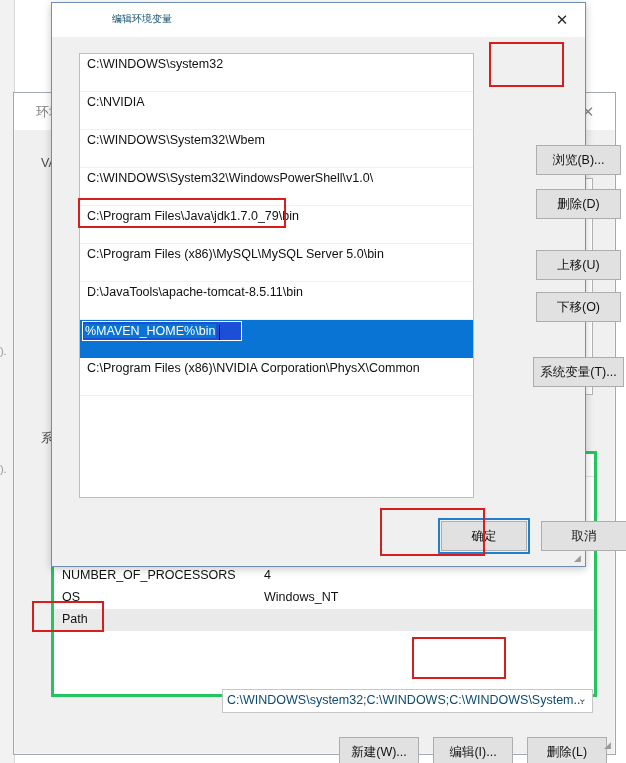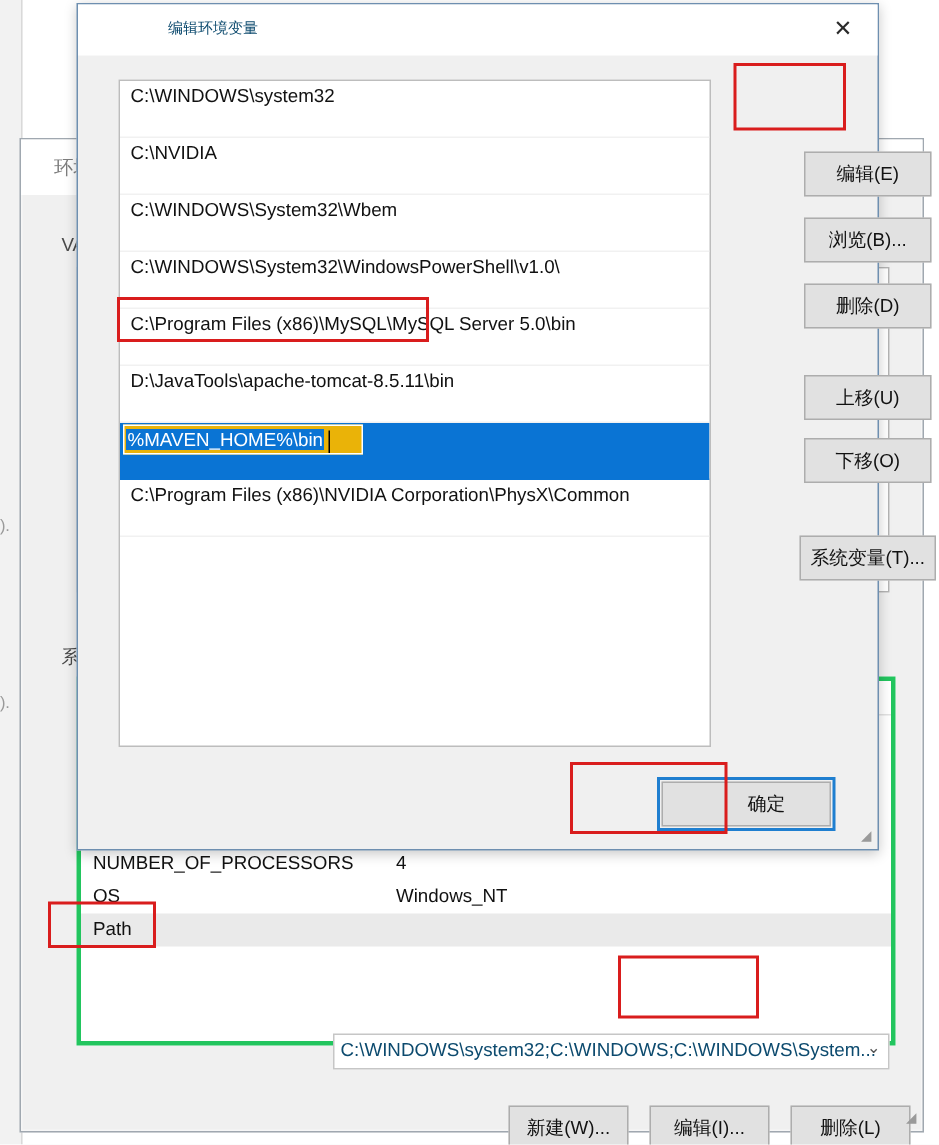--- a/index.html
+++ b/index.html
@@ -241,21 +241,21 @@
     left: 7px; top: 3px;
   }
   .path-row.editing-row {
     background: #0a74d4;
     border-bottom: 1px solid #0a74d4;
   }
   #inline-edit {
     position: absolute;
     left: 2px; top: 1px;
     width: 160px; height: 20px;
-    background: #eab308;
+    background: #1d4ed8;
     border: 1px solid #ffffff;
     box-sizing: border-box;
   }
   #inline-edit .sel-text {
     position: absolute;
     left: 1px; top: 2px;
     background: #0a74d4;
     color: #ffffff;
     font-size: 12.5px;
     padding: 0 1px;
@@ -276,21 +276,21 @@
   
   #dlg-btn-new       { left: 484px; top: 50px;  width: 83px; height: 28px; }
   #dlg-btn-edit      { left: 484px; top: 98px;  width: 83px; height: 28px; }
   #dlg-btn-browse    { left: 484px; top: 142px; width: 83px; height: 28px; }
   #dlg-btn-delete    { left: 484px; top: 186px; width: 83px; height: 28px; }
   #dlg-btn-moveup    { left: 484px; top: 247px; width: 83px; height: 28px; }
   #dlg-btn-movedown  { left: 484px; top: 289px; width: 83px; height: 28px; }
   #dlg-btn-edittext  { left: 481px; top: 354px; width: 89px; height: 28px; }
 
   #dlg-btn-ok {
-    left: 389px; top: 518px; width: 84px; height: 28px; padding-left: 27px;
+    left: 389px; top: 518px; width: 84px; height: 28px;
   }
   #dlg-btn-ok.focus-ring {
     outline: 2px solid #1f7fd0;
     outline-offset: 1px;
   }
   #dlg-btn-cancel { left: 489px; top: 518px; width: 84px; height: 28px; }
 
   #dlg-grip {
     position: absolute;
     right: 4px; bottom: 3px;
@@ -409,46 +409,49 @@
     <div class="path-row">
       <span class="txt">C:\NVIDIA</span>
     </div>
     <div class="path-row">
       <span class="txt">C:\WINDOWS\System32\Wbem</span>
     </div>
     <div class="path-row">
       <span class="txt">C:\WINDOWS\System32\WindowsPowerShell\v1.0\</span>
     </div>
     <div class="path-row">
+      <span class="txt">C:\Program Files\Java\jdk1.7.0_79\bin</span>
+    </div>
+    <div class="path-row">
       <span class="txt">C:\Program Files (x86)\MySQL\MySQL Server 5.0\bin</span>
     </div>
     <div class="path-row">
       <span class="txt">D:\JavaTools\apache-tomcat-8.5.11\bin</span>
     </div>
     <div class="path-row editing-row">
       <div id="inline-edit">
         <span class="sel-text">%MAVEN_HOME%\bin</span>
         <div id="inline-caret"></div>
       </div>
     </div>
     <div class="path-row">
       <span class="txt">C:\Program Files (x86)\NVIDIA Corporation\PhysX\Common</span>
     </div>
   </div>
 
   <div id="list-scrollbar"></div>
 
-  <div class="winbtn" id="dlg-btn-edit">编辑(E)</div>
   <div class="winbtn" id="dlg-btn-browse">浏览(B)...</div>
   <div class="winbtn" id="dlg-btn-delete">删除(D)</div>
   <div class="winbtn" id="dlg-btn-moveup">上移(U)</div>
   <div class="winbtn" id="dlg-btn-movedown">下移(O)</div>
   <div class="winbtn" id="dlg-btn-edittext">系统变量(T)...</div>
 
   <div class="winbtn focus-ring" id="dlg-btn-ok">确定</div>
+  <div class="winbtn" id="dlg-btn-cancel">取消</div>
 
   <div id="dlg-grip">◢</div>
 </div>
 
 <div class="annot" id="annot-new"></div>
 <div class="annot" id="annot-inline"></div>
 <div class="annot" id="annot-ok"></div>
 <div class="annot" id="annot-path-row"></div>
 <div class="annot" id="annot-edit-btn"></div>
 

